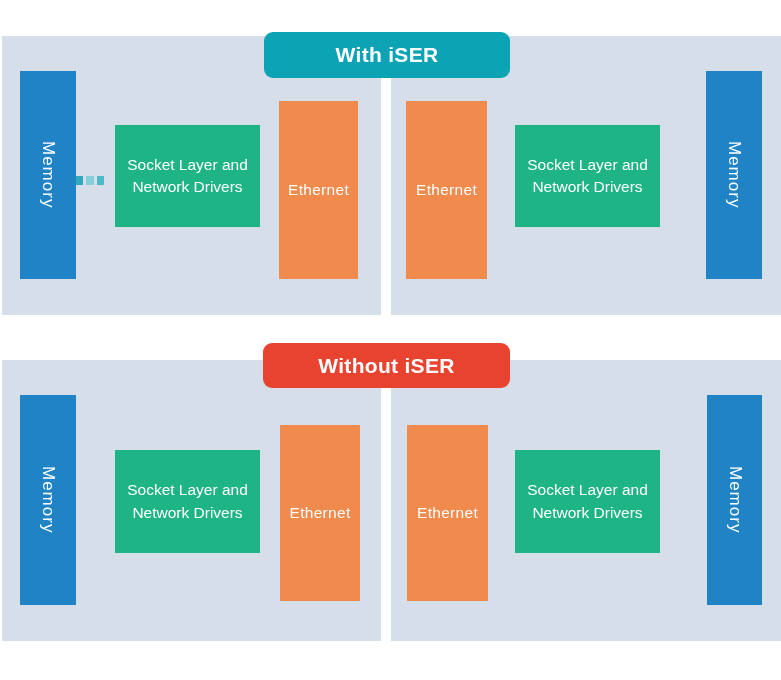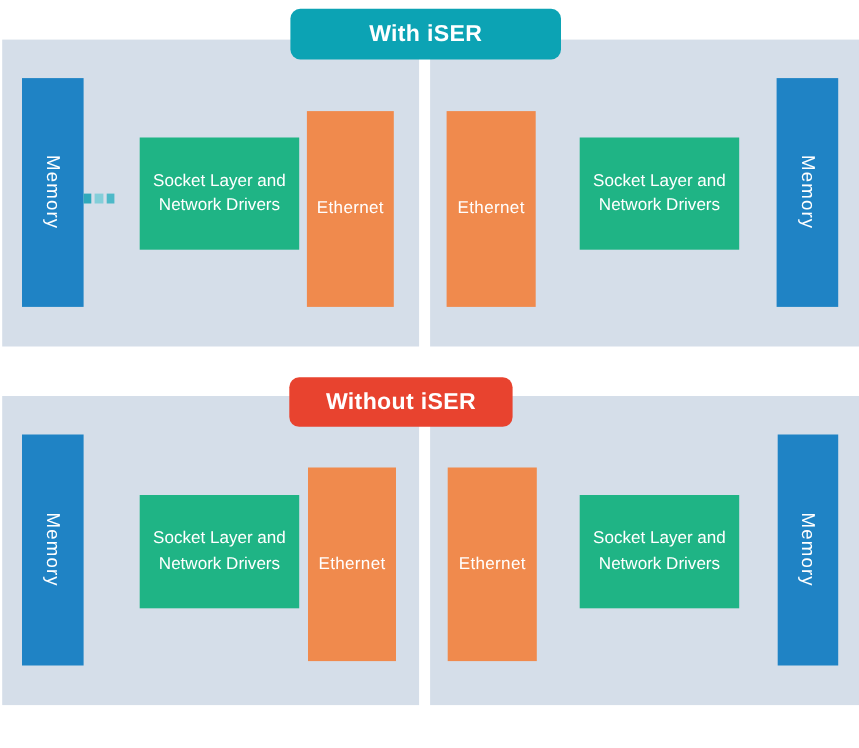--- a/index.html
+++ b/index.html
@@ -47,21 +47,20 @@
     background: #1f83c5;
     writing-mode: vertical-rl;
     font-size: 17px;
     letter-spacing: 1px;
   }
   .socket {
     background: #1fb485;
     font-size: 15.5px;
     line-height: 1.45;
     padding: 0 6px;
-    margin-left: 12px;
   }
   .ethernet {
     background: #f08a4d;
     font-size: 15.5px;
     letter-spacing: 0.3px;
     margin-top: 12px;
   }
   .rdma-dashes {
     position: absolute;
     display: flex;
@@ -75,40 +74,40 @@
   }
   .dash.d1 { background: #2fa9bb; }
   .dash.d2 { background: #83ced9; }
   .dash.d3 { background: #4db9c8; }
 </style>
 </head>
 <body>
 
 <div class="canvas">
 
-  <div class="hdr with-iser" style="left:264px; top:8px; width:246px; height:46px;">With iSER</div>
+  <div class="hdr with-iser" style="left:264px; top:32px; width:246px; height:46px;">With iSER</div>
 
   <div class="panel" style="left:2px; top:36px; width:379px; height:279px;">
     <div class="block memory" style="left:18px; top:35px; width:56px; height:208px;">Memory</div>
     <div class="rdma-dashes" style="left:74px; top:140px; width:28px; height:9px;">
       <span class="dash d1"></span>
       <span class="dash d2"></span>
       <span class="dash d3"></span>
     </div>
     <div class="block socket" style="left:113px; top:89px; width:145px; height:102px;">Socket Layer and Network Drivers</div>
     <div class="block ethernet" style="left:277px; top:53px; width:79px; height:178px;">Ethernet</div>
   </div>
 
   <div class="panel" style="left:391px; top:36px; width:390px; height:279px;">
     <div class="block ethernet" style="left:15px; top:53px; width:81px; height:178px;">Ethernet</div>
     <div class="block socket" style="left:124px; top:89px; width:145px; height:102px;">Socket Layer and Network Drivers</div>
     <div class="block memory" style="left:315px; top:35px; width:56px; height:208px;">Memory</div>
   </div>
 
-  <div class="hdr without-iser" style="left:263px; top:343px; width:203px; height:45px;">Without iSER</div>
+  <div class="hdr without-iser" style="left:263px; top:343px; width:247px; height:45px;">Without iSER</div>
 
   <div class="panel" style="left:2px; top:360px; width:379px; height:281px;">
     <div class="block memory" style="left:18px; top:35px; width:56px; height:210px;">Memory</div>
     <div class="block socket" style="left:113px; top:90px; width:145px; height:103px;">Socket Layer and Network Drivers</div>
     <div class="block ethernet" style="left:278px; top:53px; width:80px; height:176px;">Ethernet</div>
   </div>
 
   <div class="panel" style="left:391px; top:360px; width:390px; height:281px;">
     <div class="block ethernet" style="left:16px; top:53px; width:81px; height:176px;">Ethernet</div>
     <div class="block socket" style="left:124px; top:90px; width:145px; height:103px;">Socket Layer and Network Drivers</div>

